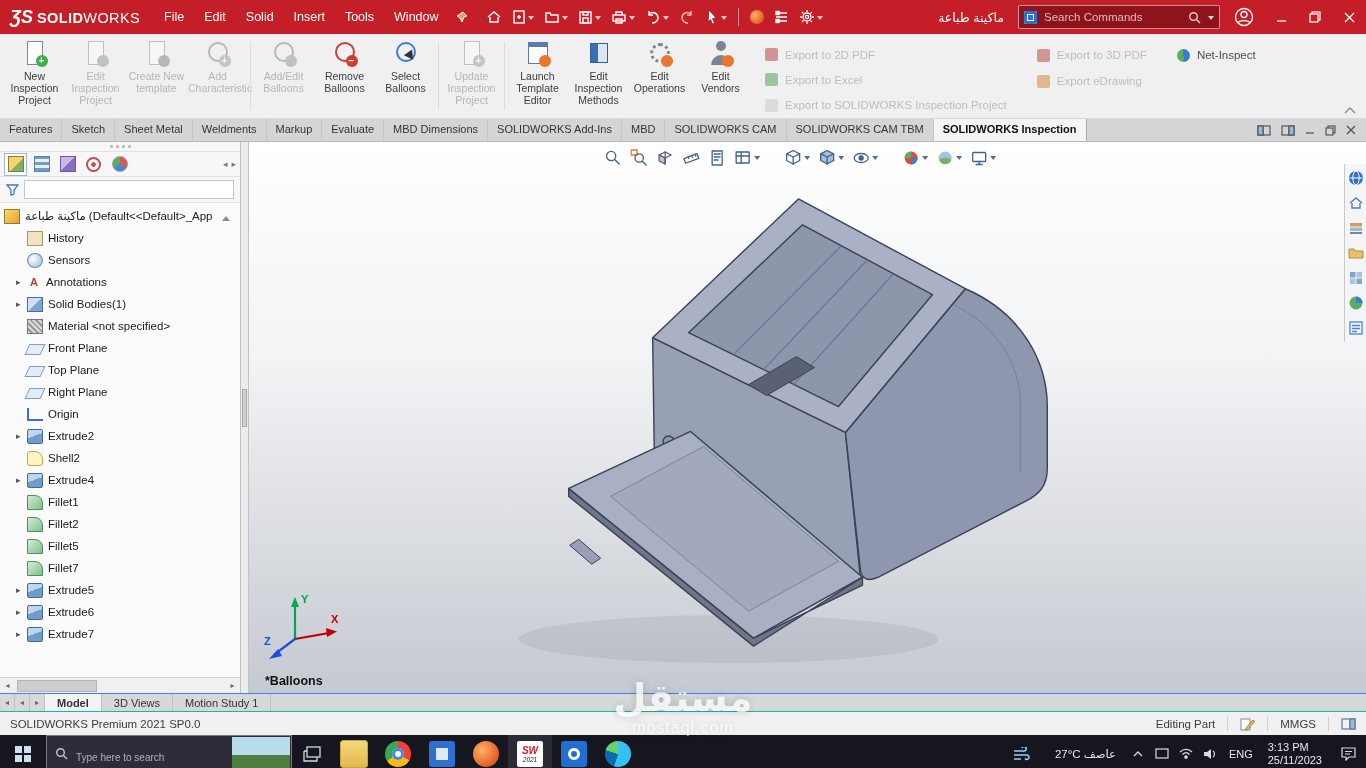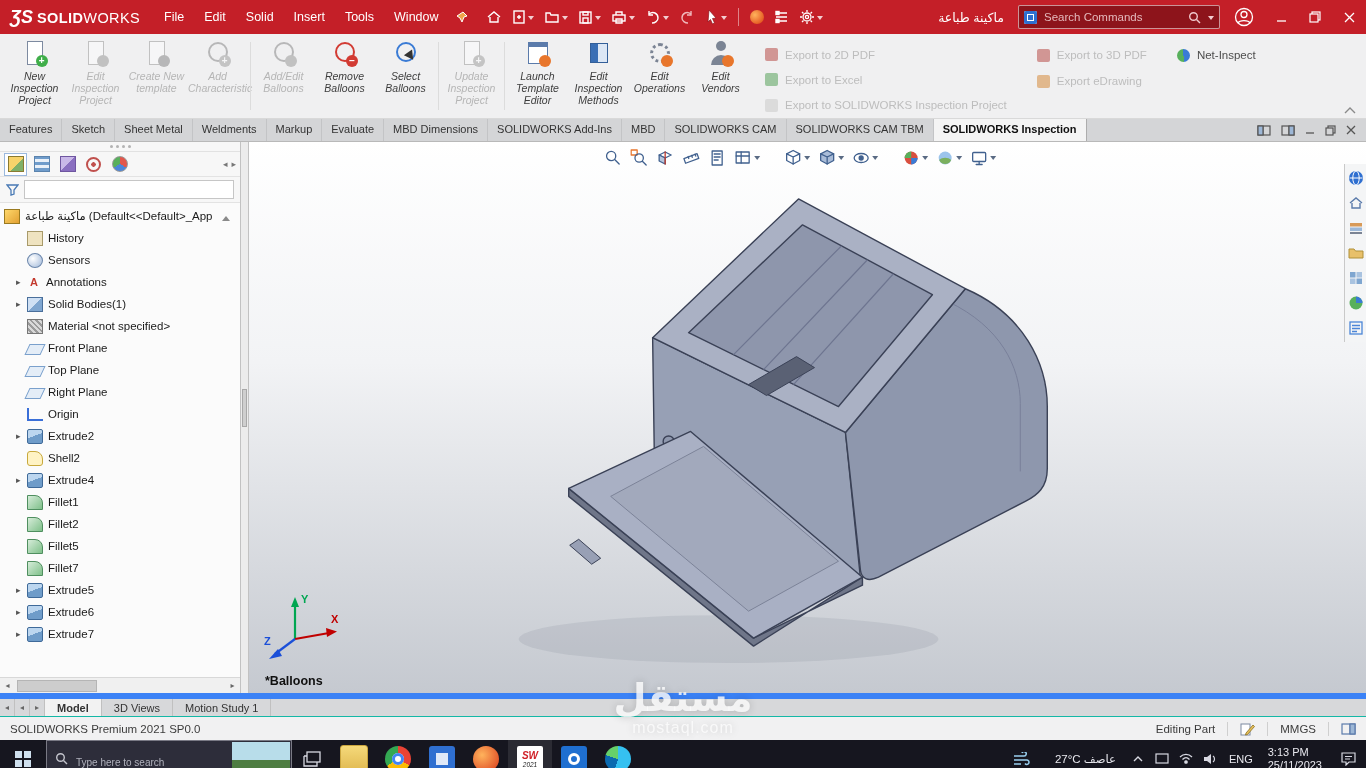--- a/index.html
+++ b/index.html
@@ -27,21 +27,21 @@
   .searchbox{width:190px;height:22px;background:#8d141b;border:1px solid rgba(255,255,255,.55);border-radius:2px;display:flex;align-items:center;padding:0 5px;gap:5px;}
   .scope-ic{width:13px;height:13px;border-radius:2px;background:#2e6fd0;box-shadow:inset 0 0 0 3px #2e6fd0,inset 0 0 0 4px #fff;}
   .searchbox input{flex:1;background:transparent;border:none;color:#f2d7d9;font-size:11.5px;min-width:0;}
   .searchbox input::placeholder{color:#e4b9bc;}
   .acct{margin:0 10px 0 14px;}
   .winctl{display:flex;}
   .wbtn{width:34px;height:34px;display:flex;align-items:center;justify-content:center;}
 
   
   #ribbon{height:84px;background:#f0f0f1;position:relative;display:flex;border-bottom:1px solid #d9d9d9;}
-  .rbtns{display:flex;padding-left:4px;font-style:italic;}
+  .rbtns{display:flex;padding-left:4px;}
   .rbtn{width:61px;padding-top:3px;text-align:center;cursor:default;}
   .rlabel{font-size:10.5px;line-height:12px;color:#3d3d3d;padding:0 1px;}
   .rbtn.dis .rlabel{color:#b5b5b5;}
   .rbtn.dis .rbi{filter:grayscale(1);opacity:.45;}
   .rsep{width:1px;background:#dcdcdc;margin:8px 2px;}
   .rbi{width:28px;height:28px;margin:2px auto 3px;position:relative;}
   .doc{position:absolute;inset:2px 6px;background:#fff;border:1px solid #7d8aa0;}
   .winic{position:absolute;inset:3px 4px;background:#fff;border:1.5px solid #5b7bab;}
   .winic::before{content:"";position:absolute;top:0;left:0;right:0;height:4px;background:#5b7bab;}
   .bookic{position:absolute;inset:4px 5px;background:linear-gradient(90deg,#3a6fb5 0 45%,#dce7f5 45%);border:1px solid #335f99;}
@@ -118,21 +118,21 @@
   .hub{display:flex;align-items:flex-start;}
   #hud svg{stroke:#41618f;fill:none;stroke-width:1.3;stroke-linecap:round;stroke-linejoin:round;}
   .hud-gap{width:8px;}
   .ddk{width:0;height:0;border:3px solid transparent;border-top:4px solid #5a6b84;margin:7px 0 0 2px;}
   #modelsvg{position:absolute;inset:0;width:100%;height:100%;}
   #triad{position:absolute;left:14px;bottom:26px;z-index:4;}
   #viewlabel{position:absolute;left:16px;bottom:5px;font-weight:bold;font-size:12.5px;color:#101010;z-index:4;}
   #taskstrip{position:absolute;top:22px;right:0;width:21px;padding:6px 0;background:rgba(243,244,246,.95);border-left:1px solid #c9c9c9;display:flex;flex-direction:column;align-items:center;gap:9px;z-index:5;}
 
   
-  #mtabs{height:17px;background:#d7d8da;border-top:6px solid #3b82f6;display:flex;align-items:stretch;font-size:11px;}
+  #mtabs{height:17px;background:#d7d8da;border-top:1px solid #3b82f6;display:flex;align-items:stretch;font-size:11px;}
   .mtb{width:14px;border-right:1px solid #c0c0c0;display:flex;align-items:center;justify-content:center;color:#666;font-size:8px;}
   .mtab{padding:0 12px;display:flex;align-items:center;color:#333;border-right:1px solid #c0c0c0;white-space:nowrap;}
   .mtab.active{background:#f2f2f2;font-weight:bold;}
 
   
   #statusbar{height:23px;background:#f1f1f2;border-top:1px solid #14b8a6;display:flex;align-items:center;font-size:11.5px;color:#3c3c3c;padding:0 10px;position:relative;z-index:10;}
   .sbr{margin-left:auto;display:flex;align-items:center;}
   .sbsep{width:1px;height:14px;background:#cfcfcf;margin:0 12px;}
 
   

